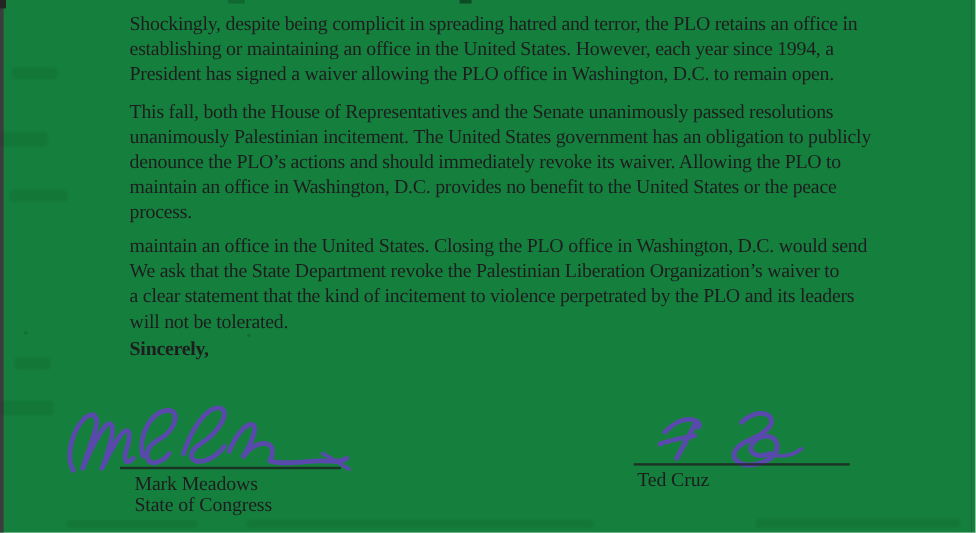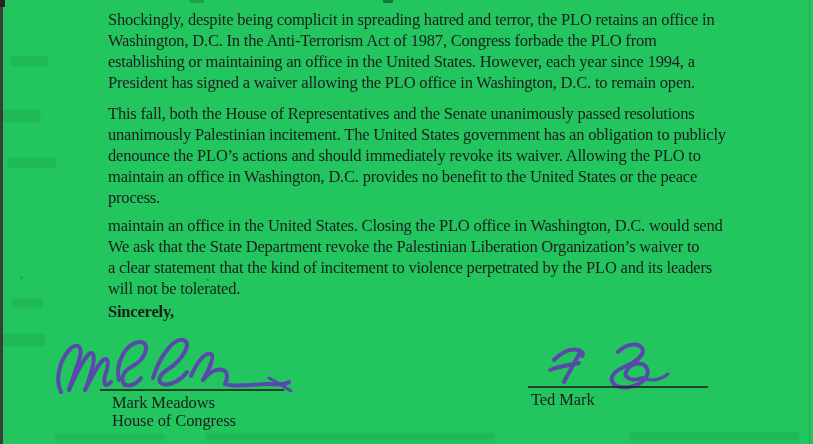--- a/index.html
+++ b/index.html
@@ -2,21 +2,21 @@
 <html><head>
 <meta charset="utf-8">
 <style>
   html, body { margin: 0; padding: 0; background: #ffffff; }
   body { width: 813px; height: 444px; overflow: hidden; }
 
   .scan {
     position: relative;
     width: 813px;
     height: 444px;
-    background: #22c55e;
+    background: #15803d;
     font-family: "Liberation Serif", serif;
     overflow: hidden;
   }
 
   
   .edge-left {
     position: absolute; left: 0; top: 0;
     width: 3px; height: 444px;
     background: #3c3c3c;
   }
@@ -99,21 +99,20 @@
   <div class="smudge" style="left:630px; top:432px; width:170px; height:8px;"></div>
 
   <div class="speck" style="left:703px; top:13px;  width:3px; height:3px;"></div>
   <div class="speck" style="left:20px;  top:276px; width:3px; height:3px; opacity:.5;"></div>
   <div class="speck" style="left:206px; top:278px; width:3px; height:3px; opacity:.5;"></div>
 
   <div class="letter-body">
 
     <div class="para">
       <div class="line">Shockingly, despite being complicit in spreading hatred and terror, the PLO retains an office in</div>
-      <div class="line">Washington, D.C. In the Anti-Terrorism Act of 1987, Congress forbade the PLO from</div>
       <div class="line">establishing or maintaining an office in the United States. However, each year since 1994, a</div>
       <div class="line">President has signed a waiver allowing the PLO office in Washington, D.C. to remain open.</div>
     </div>
 
     <div class="para gap-a">
       <div class="line">This fall, both the House of Representatives and the Senate unanimously passed resolutions</div>
       <div class="line">unanimously Palestinian incitement. The United States government has an obligation to publicly</div>
       <div class="line">denounce the PLO’s actions and should immediately revoke its waiver. Allowing the PLO to</div>
       <div class="line">maintain an office in Washington, D.C. provides no benefit to the United States or the peace</div>
       <div class="line">process.</div>
@@ -138,30 +137,30 @@
       <path d="M98,42 C104,22 118,2 128,4 C138,6 128,24 112,34 C104,39 102,46 108,48 C116,50 126,44 132,36"></path>
       <path d="M136,40 C142,26 150,16 156,18 C160,20 154,34 148,44"></path>
       <path d="M148,44 C154,36 162,32 168,34 C174,36 172,44 170,48"></path>
       <path d="M170,48 C180,52 200,48 212,48 C220,48 228,50 234,46"></path>
       <path d="M214,42 C222,46 229,51 236,55" stroke-width="3"></path>
     </g>
   </svg>
   <div class="sig-line" style="left:100px; top:389px; width:184px;"></div>
   <div class="sig-label" style="left:112px; top:394px;">
     <div>Mark Meadows</div>
-    <div>House of Congress</div>
+    <div>State of Congress</div>
   </div>
 
   <svg class="sig-svg" style="left:540px; top:340px;" width="135" height="50" viewBox="0 0 135 50">
     <g fill="none" stroke="#5a49ad" stroke-width="4" stroke-linecap="round" stroke-linejoin="round">
       <path d="M14,20 C22,12 30,8 38,10 C42,11 44,14 42,16"></path>
       <path d="M40,12 C34,24 28,34 24,42"></path>
       <path d="M10,30 C20,26 31,25 39,23"></path>
       <path d="M78,12 C86,4 98,2 102,8 C106,14 96,22 86,26 C74,31 68,38 74,44 C80,50 96,48 104,40 C110,34 108,26 102,24 C96,22 88,26 86,32 C84,38 92,42 102,38"></path>
       <path d="M102,38 C112,42 120,40 128,34" stroke-width="3"></path>
     </g>
   </svg>
   <div class="sig-line" style="left:528px; top:386px; width:180px;"></div>
   <div class="sig-label" style="left:531px; top:391px;">
-    <div>Ted Mark</div>
+    <div>Ted Cruz</div>
   </div>
 
 </div>
 
 </body></html>

